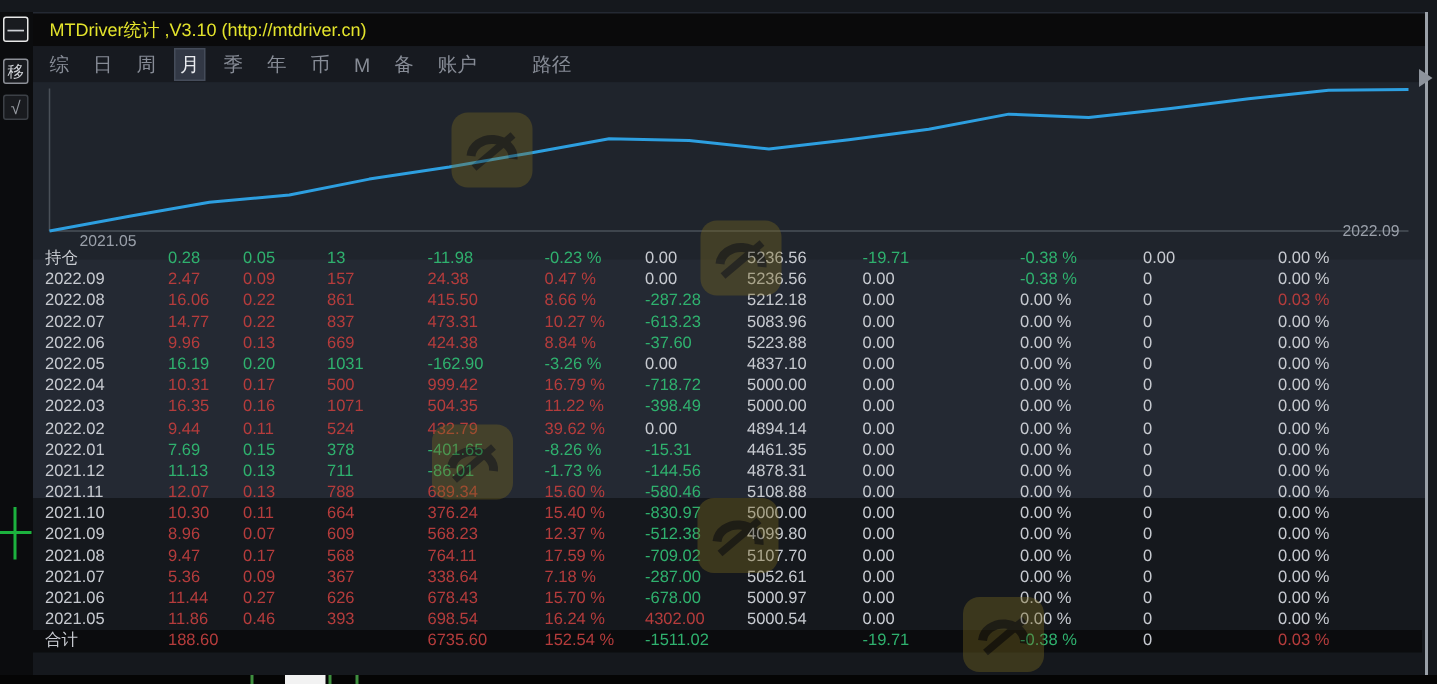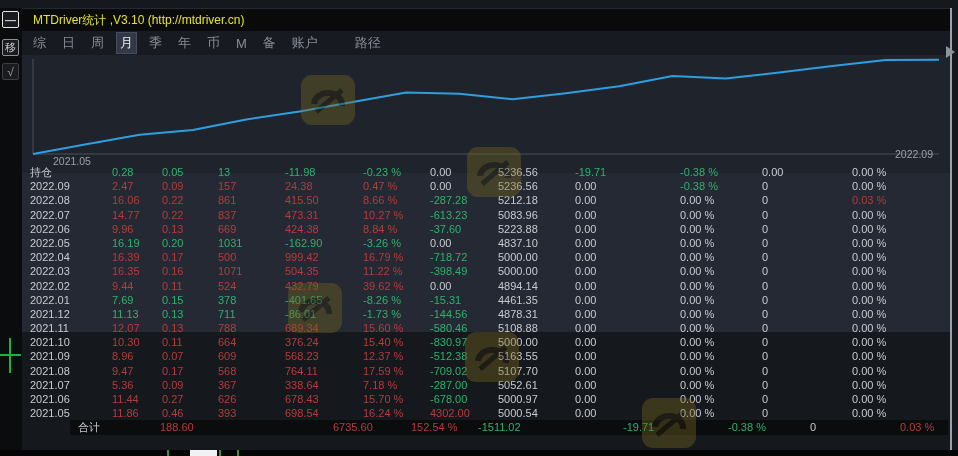--- a/index.html
+++ b/index.html
@@ -34,21 +34,21 @@
   .chart{position:absolute;left:0;top:47px;width:929px;height:118px;background:#1f242c;}
   .chart svg{position:absolute;left:0;top:0;}
   .xlabel{position:absolute;font-size:10.5px;color:#9aa0aa;}
   .xlabel.left{left:31px;top:100px;}
   .xlabel.right{right:18px;top:93px;}
   
   .table{position:absolute;left:0;top:157px;width:926px;}
   .trow{display:grid;grid-template-columns:82px 50px 56px 67px 78px 67px 68px 77px 105px 82px 90px 86px;
         height:14.2px;line-height:14.2px;font-size:11px;padding-left:8px;white-space:nowrap;}
   .trow.header{color:#d2d5da;font-size:11.5px;}
-  .trow.total{background:#0b0c0e;margin-left:48px;}
+  .trow.total{background:#0b0c0e;}
   .c-w{color:#c7cad0;} .c-r{color:#b53c3c;} .c-g{color:#2fb16e;}
   
   .edge-line{position:absolute;left:950px;top:8px;width:2px;height:442px;background:#9aa0a8;}
   .edge-arrow{position:absolute;left:946px;top:46px;width:0;height:0;
               border-top:6px solid transparent;border-bottom:6px solid transparent;
               border-left:9px solid #8d939c;}
   
   .taskbar{position:absolute;left:0;top:450px;width:958px;height:6px;background:#050505;}
   .tb-thumb{position:absolute;left:190px;top:0;width:27px;height:6px;background:#f2f2f2;}
   .tb-tick{position:absolute;top:0;width:2px;height:6px;background:#3f8f3f;}
@@ -181,21 +181,21 @@
           <div class="c-g">-3.26 %</div>
           <div class="c-w">0.00</div>
           <div class="c-w">4837.10</div>
           <div class="c-w">0.00</div>
           <div class="c-w">0.00 %</div>
           <div class="c-w">0</div>
           <div class="c-w">0.00 %</div>
         </div>
         <div class="trow">
           <div class="c-w">2022.04</div>
-          <div class="c-r">16.39</div>
+          <div class="c-r">10.31</div>
           <div class="c-r">0.17</div>
           <div class="c-r">500</div>
           <div class="c-r">999.42</div>
           <div class="c-r">16.79 %</div>
           <div class="c-g">-718.72</div>
           <div class="c-w">5000.00</div>
           <div class="c-w">0.00</div>
           <div class="c-w">0.00 %</div>
           <div class="c-w">0</div>
           <div class="c-w">0.00 %</div>
@@ -285,21 +285,21 @@
           <div class="c-w">0.00 %</div>
         </div>
         <div class="trow">
           <div class="c-w">2021.09</div>
           <div class="c-r">8.96</div>
           <div class="c-r">0.07</div>
           <div class="c-r">609</div>
           <div class="c-r">568.23</div>
           <div class="c-r">12.37 %</div>
           <div class="c-g">-512.38</div>
-          <div class="c-w">5163.55</div>
+          <div class="c-w">4099.80</div>
           <div class="c-w">0.00</div>
           <div class="c-w">0.00 %</div>
           <div class="c-w">0</div>
           <div class="c-w">0.00 %</div>
         </div>
         <div class="trow">
           <div class="c-w">2021.08</div>
           <div class="c-r">9.47</div>
           <div class="c-r">0.17</div>
           <div class="c-r">568</div>

